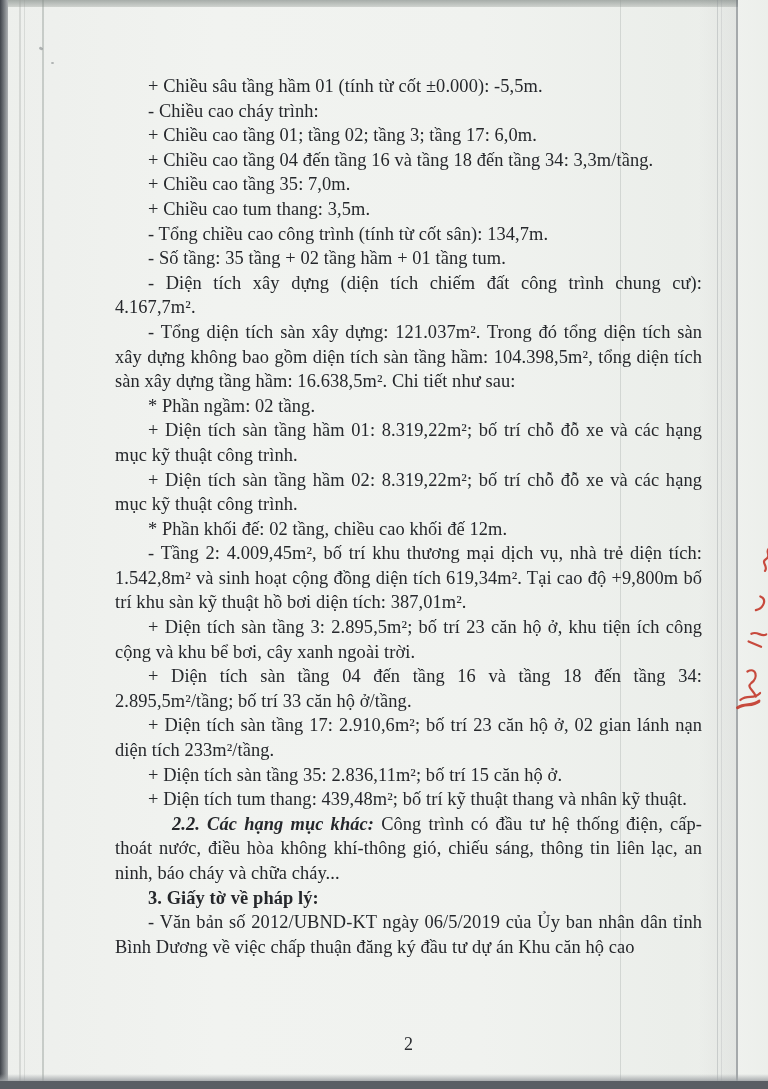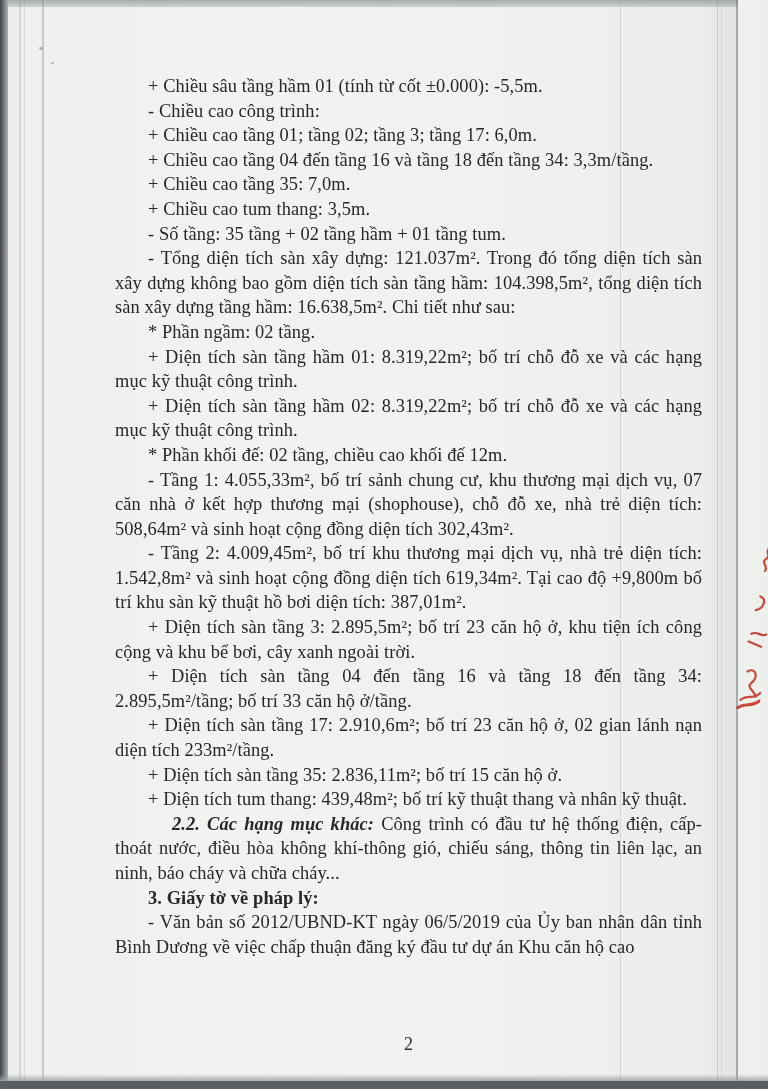--- a/index.html
+++ b/index.html
@@ -69,32 +69,33 @@
   <div class="page-edge-right"></div>
   <div class="right-strip"></div>
   <div class="edge-left"></div>
   <div class="edge-bottom-soft"></div>
   <div class="edge-bottom"></div>
   <div class="speck s1"></div>
   <div class="speck s2"></div>
 
   <div class="textblock">
     <p>+ Chiều sâu tầng hầm 01 (tính từ cốt ±0.000): -5,5m.</p>
-    <p>- Chiều cao công trình:</p>
+    <p>- Chiều cao cháy trình:</p>
     <p>+ Chiều cao tầng 01; tầng 02; tầng 3; tầng 17: 6,0m.</p>
     <p>+ Chiều cao tầng 04 đến tầng 16 và tầng 18 đến tầng 34: 3,3m/tầng.</p>
     <p>+ Chiều cao tầng 35: 7,0m.</p>
     <p>+ Chiều cao tum thang: 3,5m.</p>
+    <p>- Tổng chiều cao công trình (tính từ cốt sân): 134,7m.</p>
     <p>- Số tầng: 35 tầng + 02 tầng hầm + 01 tầng tum.</p>
+    <p>- Diện tích xây dựng (diện tích chiếm đất công trình chung cư): 4.167,7m².</p>
     <p>- Tổng diện tích sàn xây dựng: 121.037m². Trong đó tổng diện tích sàn xây dựng không bao gồm diện tích sàn tầng hầm: 104.398,5m², tổng diện tích sàn xây dựng tầng hầm: 16.638,5m². Chi tiết như sau:</p>
     <p>* Phần ngầm: 02 tầng.</p>
     <p>+ Diện tích sàn tầng hầm 01: 8.319,22m²; bố trí chỗ đỗ xe và các hạng mục kỹ thuật công trình.</p>
     <p>+ Diện tích sàn tầng hầm 02: 8.319,22m²; bố trí chỗ đỗ xe và các hạng mục kỹ thuật công trình.</p>
     <p>* Phần khối đế: 02 tầng, chiều cao khối đế 12m.</p>
-    <p>- Tầng 1: 4.055,33m², bố trí sảnh chung cư, khu thương mại dịch vụ, 07 căn nhà ở kết hợp thương mại (shophouse), chỗ đỗ xe, nhà trẻ diện tích: 508,64m² và sinh hoạt cộng đồng diện tích 302,43m².</p>
     <p>- Tầng 2: 4.009,45m², bố trí khu thương mại dịch vụ, nhà trẻ diện tích: 1.542,8m² và sinh hoạt cộng đồng diện tích 619,34m². Tại cao độ +9,800m bố trí khu sàn kỹ thuật hồ bơi diện tích: 387,01m².</p>
     <p>+ Diện tích sàn tầng 3: 2.895,5m²; bố trí 23 căn hộ ở, khu tiện ích công cộng và khu bể bơi, cây xanh ngoài trời.</p>
     <p>+ Diện tích sàn tầng 04 đến tầng 16 và tầng 18 đến tầng 34: 2.895,5m²/tầng; bố trí 33 căn hộ ở/tầng.</p>
     <p>+ Diện tích sàn tầng 17: 2.910,6m²; bố trí 23 căn hộ ở, 02 gian lánh nạn diện tích 233m²/tầng.</p>
     <p>+ Diện tích sàn tầng 35: 2.836,11m²; bố trí 15 căn hộ ở.</p>
     <p>+ Diện tích tum thang: 439,48m²; bố trí kỹ thuật thang và nhân kỹ thuật.</p>
     <p>
       <span class="lead-bi">2.2. Các hạng mục khác:</span><span> Công trình có đầu tư hệ thống điện, cấp-thoát nước, điều hòa không khí-thông gió, chiếu sáng, thông tin liên lạc, an ninh, báo cháy và chữa cháy...</span>
     </p>
     <p class="p-bold">3. Giấy tờ về pháp lý:</p>

